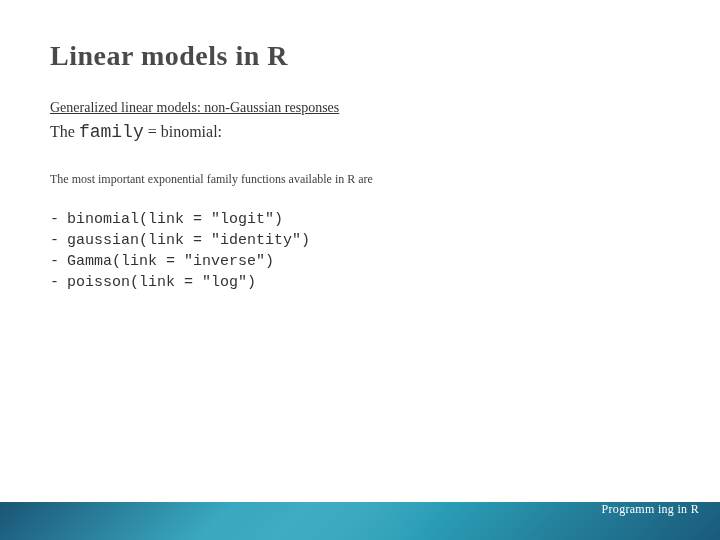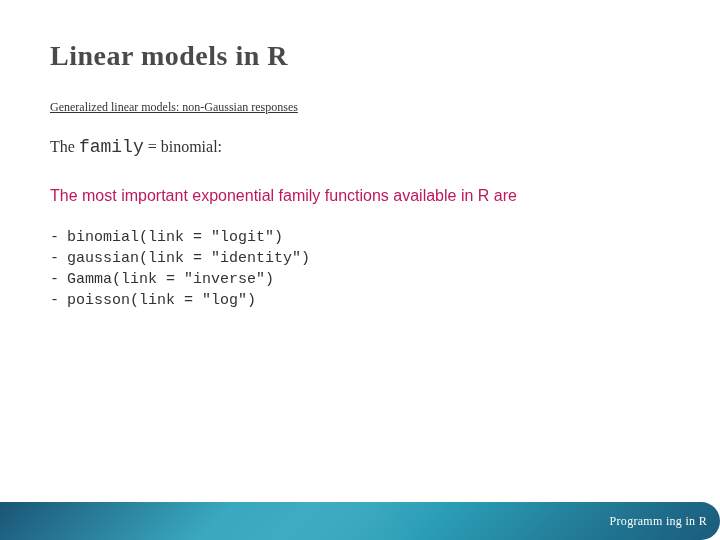--- a/index.html
+++ b/index.html
@@ -29,42 +29,42 @@
       font-family: 'Georgia', serif;
       font-size: 28px;
       font-weight: bold;
       color: #4a4a4a;
       margin-bottom: 28px;
       letter-spacing: 0.5px;
     }
 
     .section-heading {
       font-family: 'Georgia', serif;
-      font-size: 12px;
+      font-size: 14px;
       color: #333333;
       text-decoration: underline;
-      margin-bottom: 22px;
+      margin-bottom: 6px;
     }
 
     .family-line {
       font-family: 'Georgia', serif;
       font-size: 16px;
       color: #333333;
       margin-bottom: 30px;
     }
 
     .family-line .mono {
       font-family: 'Courier New', Courier, monospace;
       font-size: 18px;
     }
 
     .description {
-      font-family: Liberation Sans, sans-serif;
-      font-size: 16px;
-      color: #be185d;
+      font-family: Liberation Serif, serif;
+      font-size: 12px;
+      color: #404040;
       margin-bottom: 24px;
     }
 
     .code-list {
       list-style: none;
       padding: 0;
     }
 
     .code-list li {
       font-family: 'Courier New', Courier, monospace;
@@ -81,24 +81,23 @@
     }
 
     .footer-bar {
       position: absolute;
       bottom: 0;
       left: 0;
       width: 100%;
       height: 38px;
       background: linear-gradient(135deg, #1a6b8a 0%, #4ab3c8 40%, #2a9db5 60%, #1a5a7a 100%);
       display: flex;
-      align-items: center;
+      align-items: flex-start;
       justify-content: flex-end;
-      padding-right: 13px;
-      border-radius: 19px;
+      padding-right: 21px;
     }
 
     .footer-text {
       font-family: 'Georgia', serif;
       font-size: 12px;
       color: #ffffff;
       letter-spacing: 0.3px;
     }
 
     .footer-bar::before {

